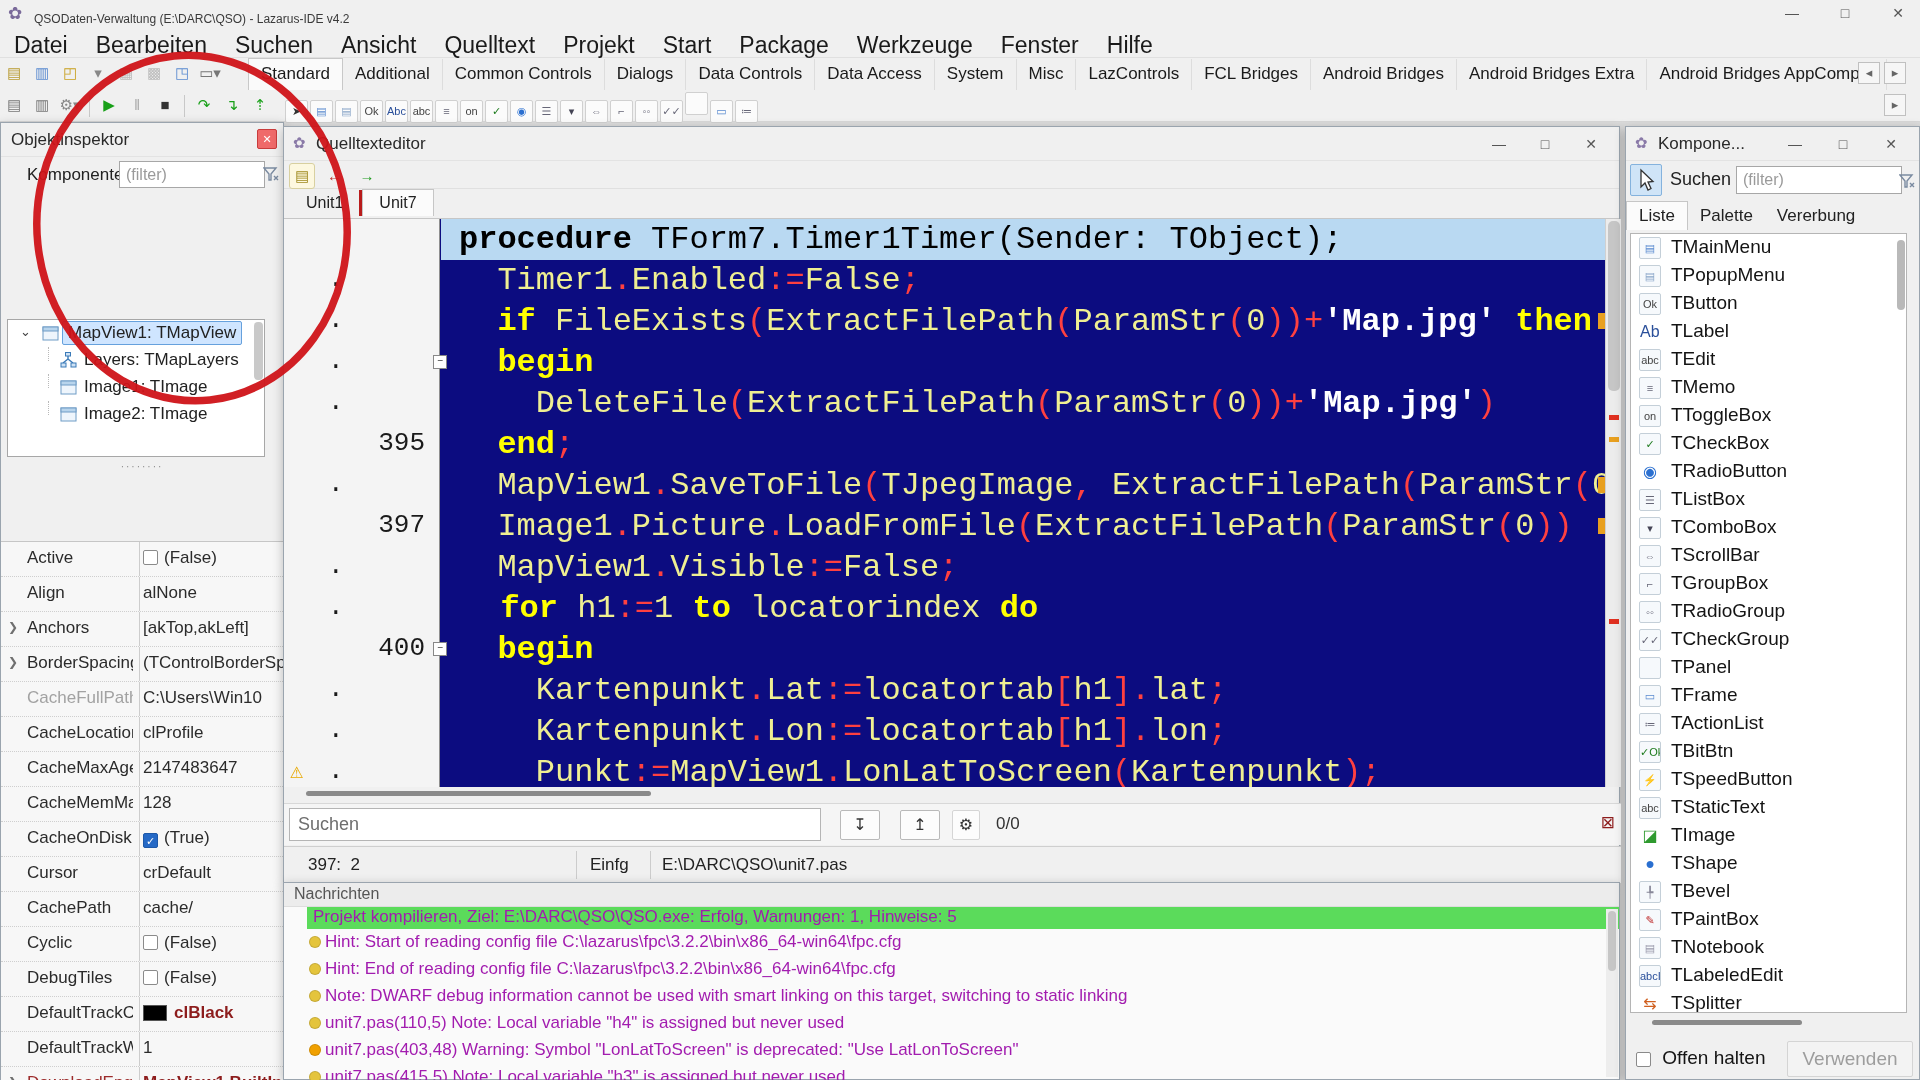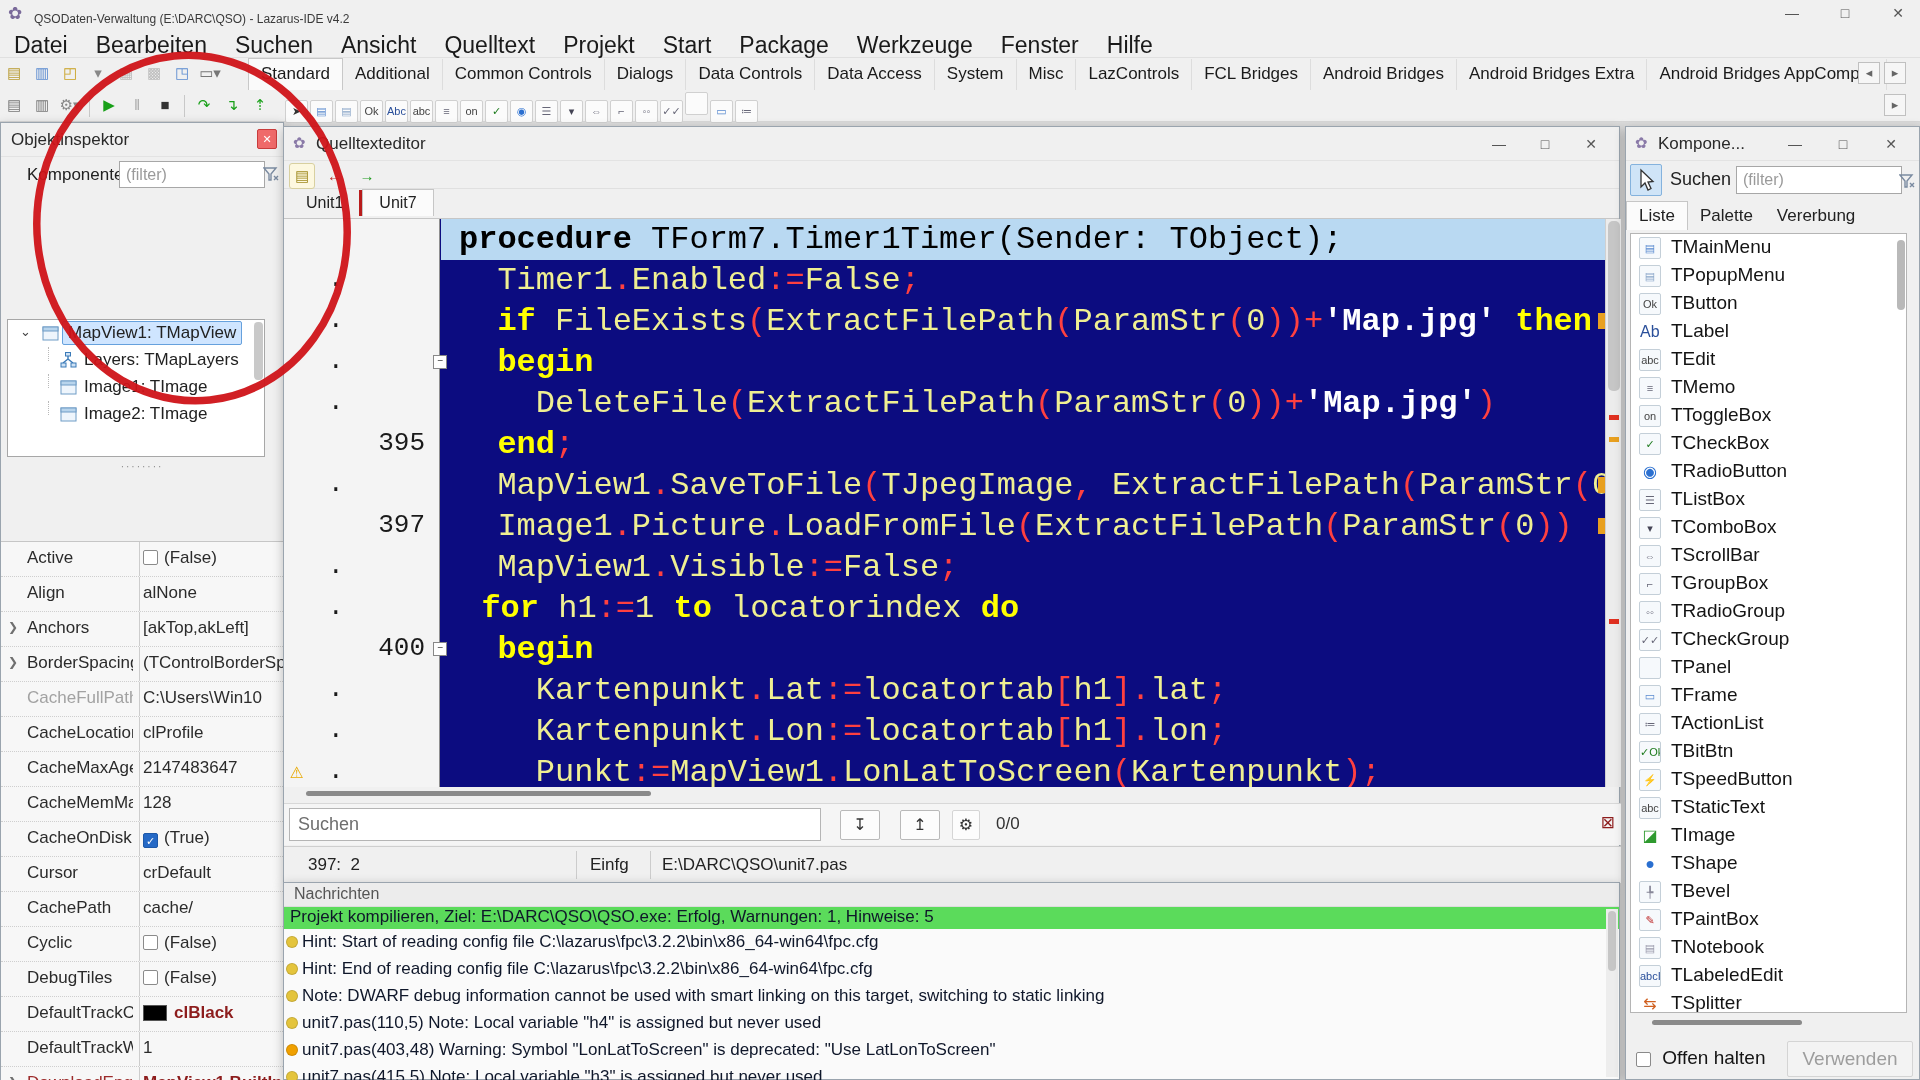--- a/index.html
+++ b/index.html
@@ -105,21 +105,21 @@
   .srchbtn { position:absolute; top:6px; width:40px; height:30px; border:1px solid #b9b9b9; background:#fcfcfc;
     text-align:center; line-height:28px; font-size:16px; color:#333; border-radius:2px; }
   #srch-count { position:absolute; left:712px; top:10px; font-size:17px; color:#333; }
   #srch-close { position:absolute; right:6px; top:8px; font-size:17px; color:#8d1d1d; }
   #ed-status { position:absolute; left:0; top:719px; width:1337px; height:37px; background:#f0f0f0; border-top:1px solid #cfcfcf; font-size:17px; }
   .stcell { position:absolute; top:8px; color:#222; white-space:pre; }
   .stdiv { position:absolute; top:4px; bottom:4px; border-left:1px solid #cccccc; }
   
   #msgs { left:283px; top:882px; width:1337px; height:198px; background:#fafafa; }
   #msgs .hd { height:24px; background:#ececec; border-bottom:1px solid #dddddd; font-size:16px; color:#555; padding:2px 0 0 10px; }
-  .mrow { position:relative; height:27px; font-size:17px; color:#0f172a; white-space:nowrap; overflow:hidden; }
+  .mrow { position:relative; height:27px; font-size:17px; color:#a21caf; white-space:nowrap; overflow:hidden;margin-left:23px; }
   .mrow .mico { position:absolute; left:2px; top:7px; width:12px; height:12px; border-radius:50%; }
   .mrow .mtxt { position:absolute; left:18px; top:3px; }
   .mrow.success { background:#5bdb5b; height:22px; }
   #msgs .sb { position:absolute; right:1px; top:26px; width:12px; height:168px; background:#ededed; }
   #msgs .sb .thumb { position:absolute; left:2px; top:2px; width:8px; height:60px; background:#c6c6c6; border-radius:4px; }
   
   #comp { left:1625px; top:126px; width:295px; height:954px; }
   #comp-search { position:relative; height:40px; }
   #comp-search .cursorbtn { position:absolute; left:4px; top:3px; width:32px; height:32px; background:#cfe4f7; border:1px solid #84b2dd; border-radius:2px; }
   #comp-search .lbl { position:absolute; left:44px; top:8px; font-size:18px; }
@@ -379,21 +379,21 @@
     <div id="code">
         <div class="cl hl" style="position:relative;padding-left:18px"><span class="c-kwb">procedure </span><span class="c-pl">TForm7.Timer1Timer(Sender: TObject);</span></div>
         <div class="cl" style="position:relative;padding-left:18px"><span class="c-id">  Timer1</span><span class="c-sym">.</span><span class="c-id">Enabled</span><span class="c-sym">:=</span><span class="c-id">False</span><span class="c-sym">;</span></div>
         <div class="cl" style="position:relative;padding-left:18px"><span class="c-kw">  if </span><span class="c-id">FileExists</span><span class="c-sym">(</span><span class="c-id">ExtractFilePath</span><span class="c-sym">(</span><span class="c-id">ParamStr</span><span class="c-sym">(</span><span class="c-id">0</span><span class="c-sym">))+</span><span class="c-str">'Map.jpg'</span><span class="c-kw"> then</span><span class="ovfl" style="margin-top:12px"></span></div>
         <div class="cl" style="position:relative;padding-left:18px"><span class="c-kw">  begin</span></div>
         <div class="cl" style="position:relative;padding-left:18px"><span class="c-id">    DeleteFile</span><span class="c-sym">(</span><span class="c-id">ExtractFilePath</span><span class="c-sym">(</span><span class="c-id">ParamStr</span><span class="c-sym">(</span><span class="c-id">0</span><span class="c-sym">))+</span><span class="c-str">'Map.jpg'</span><span class="c-sym">)</span></div>
         <div class="cl" style="position:relative;padding-left:18px"><span class="c-kw">  end</span><span class="c-sym">;</span></div>
         <div class="cl" style="position:relative;padding-left:18px"><span class="c-id">  MapView1</span><span class="c-sym">.</span><span class="c-id">SaveToFile</span><span class="c-sym">(</span><span class="c-id">TJpegImage</span><span class="c-sym">, </span><span class="c-id">ExtractFilePath</span><span class="c-sym">(</span><span class="c-id">ParamStr</span><span class="c-sym">(</span><span class="c-id">0</span><span class="ovfl" style="margin-top:12px"></span></div>
         <div class="cl" style="position:relative;padding-left:18px"><span class="c-id">  Image1</span><span class="c-sym">.</span><span class="c-id">Picture</span><span class="c-sym">.</span><span class="c-id">LoadFromFile</span><span class="c-sym">(</span><span class="c-id">ExtractFilePath</span><span class="c-sym">(</span><span class="c-id">ParamStr</span><span class="c-sym">(</span><span class="c-id">0</span><span class="c-sym">))</span><span class="ovfl" style="margin-top:12px"></span></div>
         <div class="cl" style="position:relative;padding-left:18px"><span class="c-id">  MapView1</span><span class="c-sym">.</span><span class="c-id">Visible</span><span class="c-sym">:=</span><span class="c-id">False</span><span class="c-sym">;</span></div>
-        <div class="cl" style="position:relative;padding-left:2px"><span class="c-kw">  for </span><span class="c-id">h1</span><span class="c-sym">:=</span><span class="c-id">1</span><span class="c-kw"> to </span><span class="c-id">locatorindex</span><span class="c-kw"> do</span></div>
+        <div class="cl" style="position:relative;padding-left:21px"><span class="c-kw">  for </span><span class="c-id">h1</span><span class="c-sym">:=</span><span class="c-id">1</span><span class="c-kw"> to </span><span class="c-id">locatorindex</span><span class="c-kw"> do</span></div>
         <div class="cl" style="position:relative;padding-left:18px"><span class="c-kw">  begin</span></div>
         <div class="cl" style="position:relative;padding-left:18px"><span class="c-id">    Kartenpunkt</span><span class="c-sym">.</span><span class="c-id">Lat</span><span class="c-sym">:=</span><span class="c-id">locatortab</span><span class="c-sym">[</span><span class="c-id">h1</span><span class="c-sym">].</span><span class="c-id">lat</span><span class="c-sym">;</span></div>
         <div class="cl" style="position:relative;padding-left:18px"><span class="c-id">    Kartenpunkt</span><span class="c-sym">.</span><span class="c-id">Lon</span><span class="c-sym">:=</span><span class="c-id">locatortab</span><span class="c-sym">[</span><span class="c-id">h1</span><span class="c-sym">].</span><span class="c-id">lon</span><span class="c-sym">;</span></div>
         <div class="cl" style="position:relative;padding-left:18px"><span class="c-id">    Punkt</span><span class="c-sym">:=</span><span class="c-id">MapView1</span><span class="c-sym">.</span><span class="c-id">LonLatToScreen</span><span class="c-sym">(</span><span class="c-idw">Kartenpunkt</span><span class="c-sym">);</span></div>
       </div>
     <div id="ed-vsb">
       <div class="thumb"></div>
       <div class="sbmark" style="top:196px;background:#e03020"></div>
       <div class="sbmark" style="top:218px;background:#e8a020"></div>
       <div class="sbmark" style="top:400px;background:#e03020"></div>

